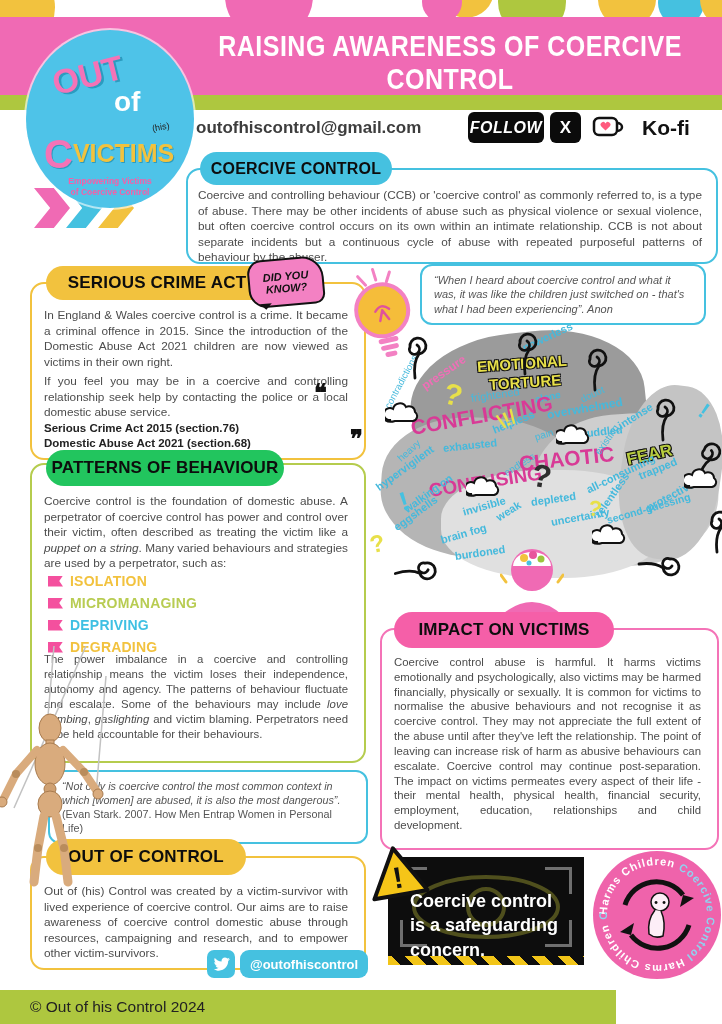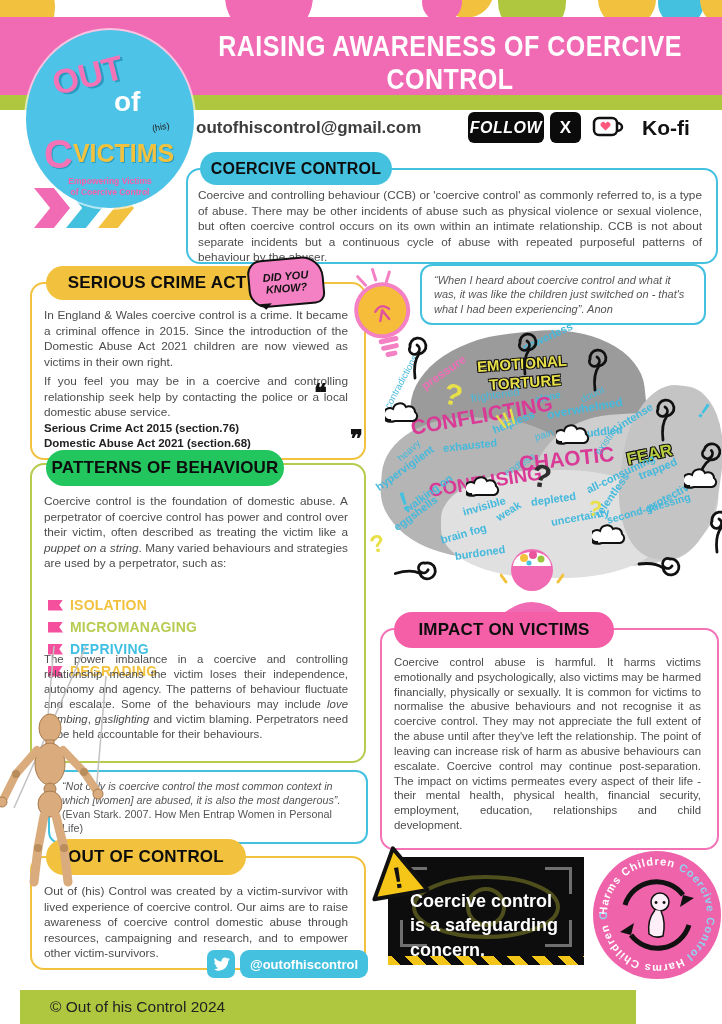--- a/index.html
+++ b/index.html
@@ -43,39 +43,39 @@
   .i{font-style:italic;}
   
   #cloud{position:absolute;left:383px;top:330px;width:339px;height:252px;z-index:1;}
   .blob{position:absolute;border-radius:45%;}
   .cw{position:absolute;white-space:nowrap;transform-origin:left center;font-family:"Liberation Sans",sans-serif;}
   .doodle{position:absolute;z-index:2;}
   
   .quotebox{position:absolute;background:#fff;border:2px solid #45c1e0;border-radius:12px;z-index:6;
             color:#555;font-size:11px;line-height:1.3;padding:7px 12px;}
   
-  .behav-col{position:absolute;display:flex;flex-direction:column;gap:6px;margin-top:24px;}
+  .behav-col{position:absolute;display:flex;flex-direction:column;gap:6px;}
   .behav{display:flex;align-items:center;gap:7px;font-weight:800;font-size:14px;letter-spacing:.2px;}
   .flag{width:15px;height:11px;background:#f4509e;flex:0 0 auto;
         clip-path:polygon(0 0,100% 0,75% 50%,100% 100%,0 100%);}
   
   #safebox{position:absolute;left:388px;top:857px;width:196px;height:108px;background:#0d0d0d;z-index:5;}
   #safebox .bracket{position:absolute;width:24px;height:24px;border:3px solid #6f6f6f;}
   #safebox .tl{left:12px;top:10px;border-right:none;border-bottom:none;}
   #safebox .tr{right:12px;top:10px;border-left:none;border-bottom:none;}
   #safebox .bl{left:12px;bottom:18px;border-right:none;border-top:none;}
   #safebox .br{right:12px;bottom:18px;border-left:none;border-top:none;}
   #safetext{position:absolute;left:22px;top:32px;width:160px;color:#fff;font-weight:800;
             font-size:18px;line-height:1.35;z-index:3;}
   #hazard{position:absolute;left:0;bottom:0;width:100%;height:9px;
           background:repeating-linear-gradient(45deg,#f2c518 0 9px,#0d0d0d 9px 18px);}
   
   #footer{position:absolute;left:0;top:990px;width:616px;height:34px;background:#aec73f;z-index:8;
           display:flex;align-items:center;padding-left:30px;box-sizing:border-box;
-          font-size:15.5px;color:#222;font-weight:500;margin-left:20px;}
+          font-size:15.5px;color:#222;font-weight:500;}
   
   #twicon{position:absolute;left:207px;top:950px;width:28px;height:28px;background:#45c1e0;
           border-radius:7px;display:flex;align-items:center;justify-content:center;z-index:8;}
   #twpill{position:absolute;left:240px;top:950px;width:128px;height:28px;background:#45c1e0;
           border-radius:9px;color:#fff;font-weight:800;font-size:13px;display:flex;
           align-items:center;justify-content:center;z-index:8;}
   
   #victims{position:absolute;left:280px;top:392px;width:78px;height:78px;border-radius:50%;
            background:#f381c3;z-index:8;}
   #victims .vtxt{position:absolute;left:6px;top:16px;width:34px;color:#fff;font-size:7.5px;

